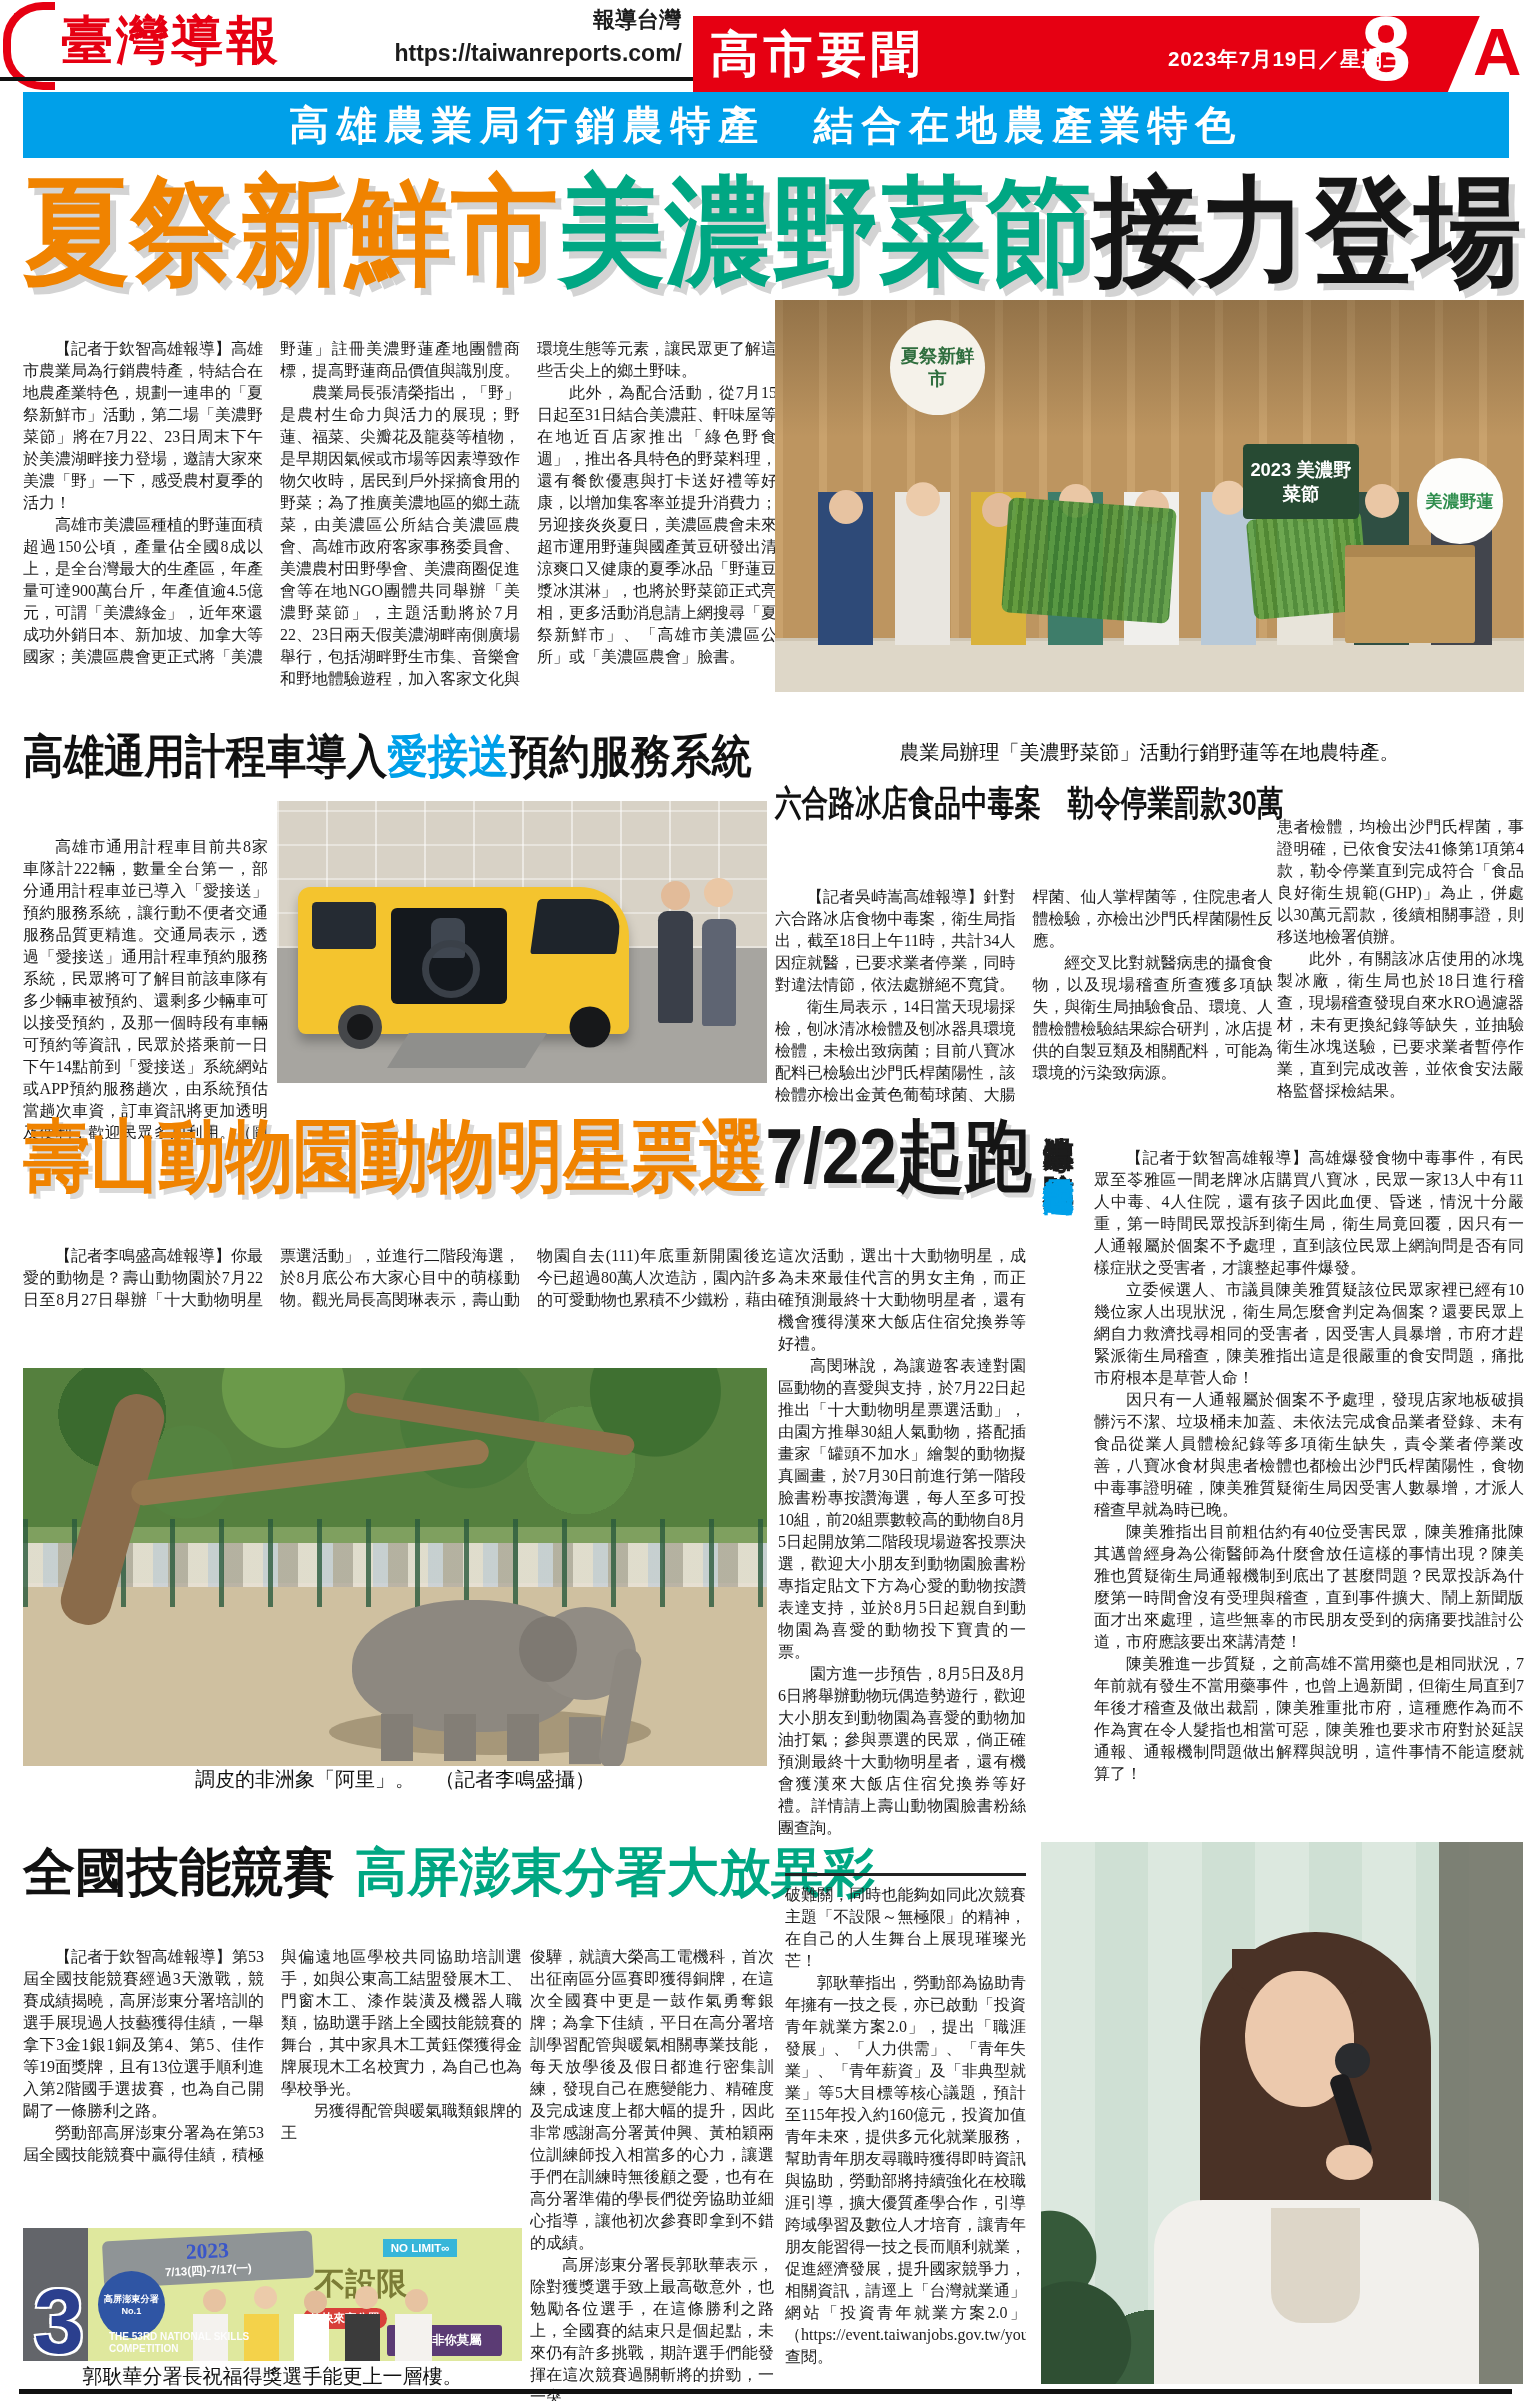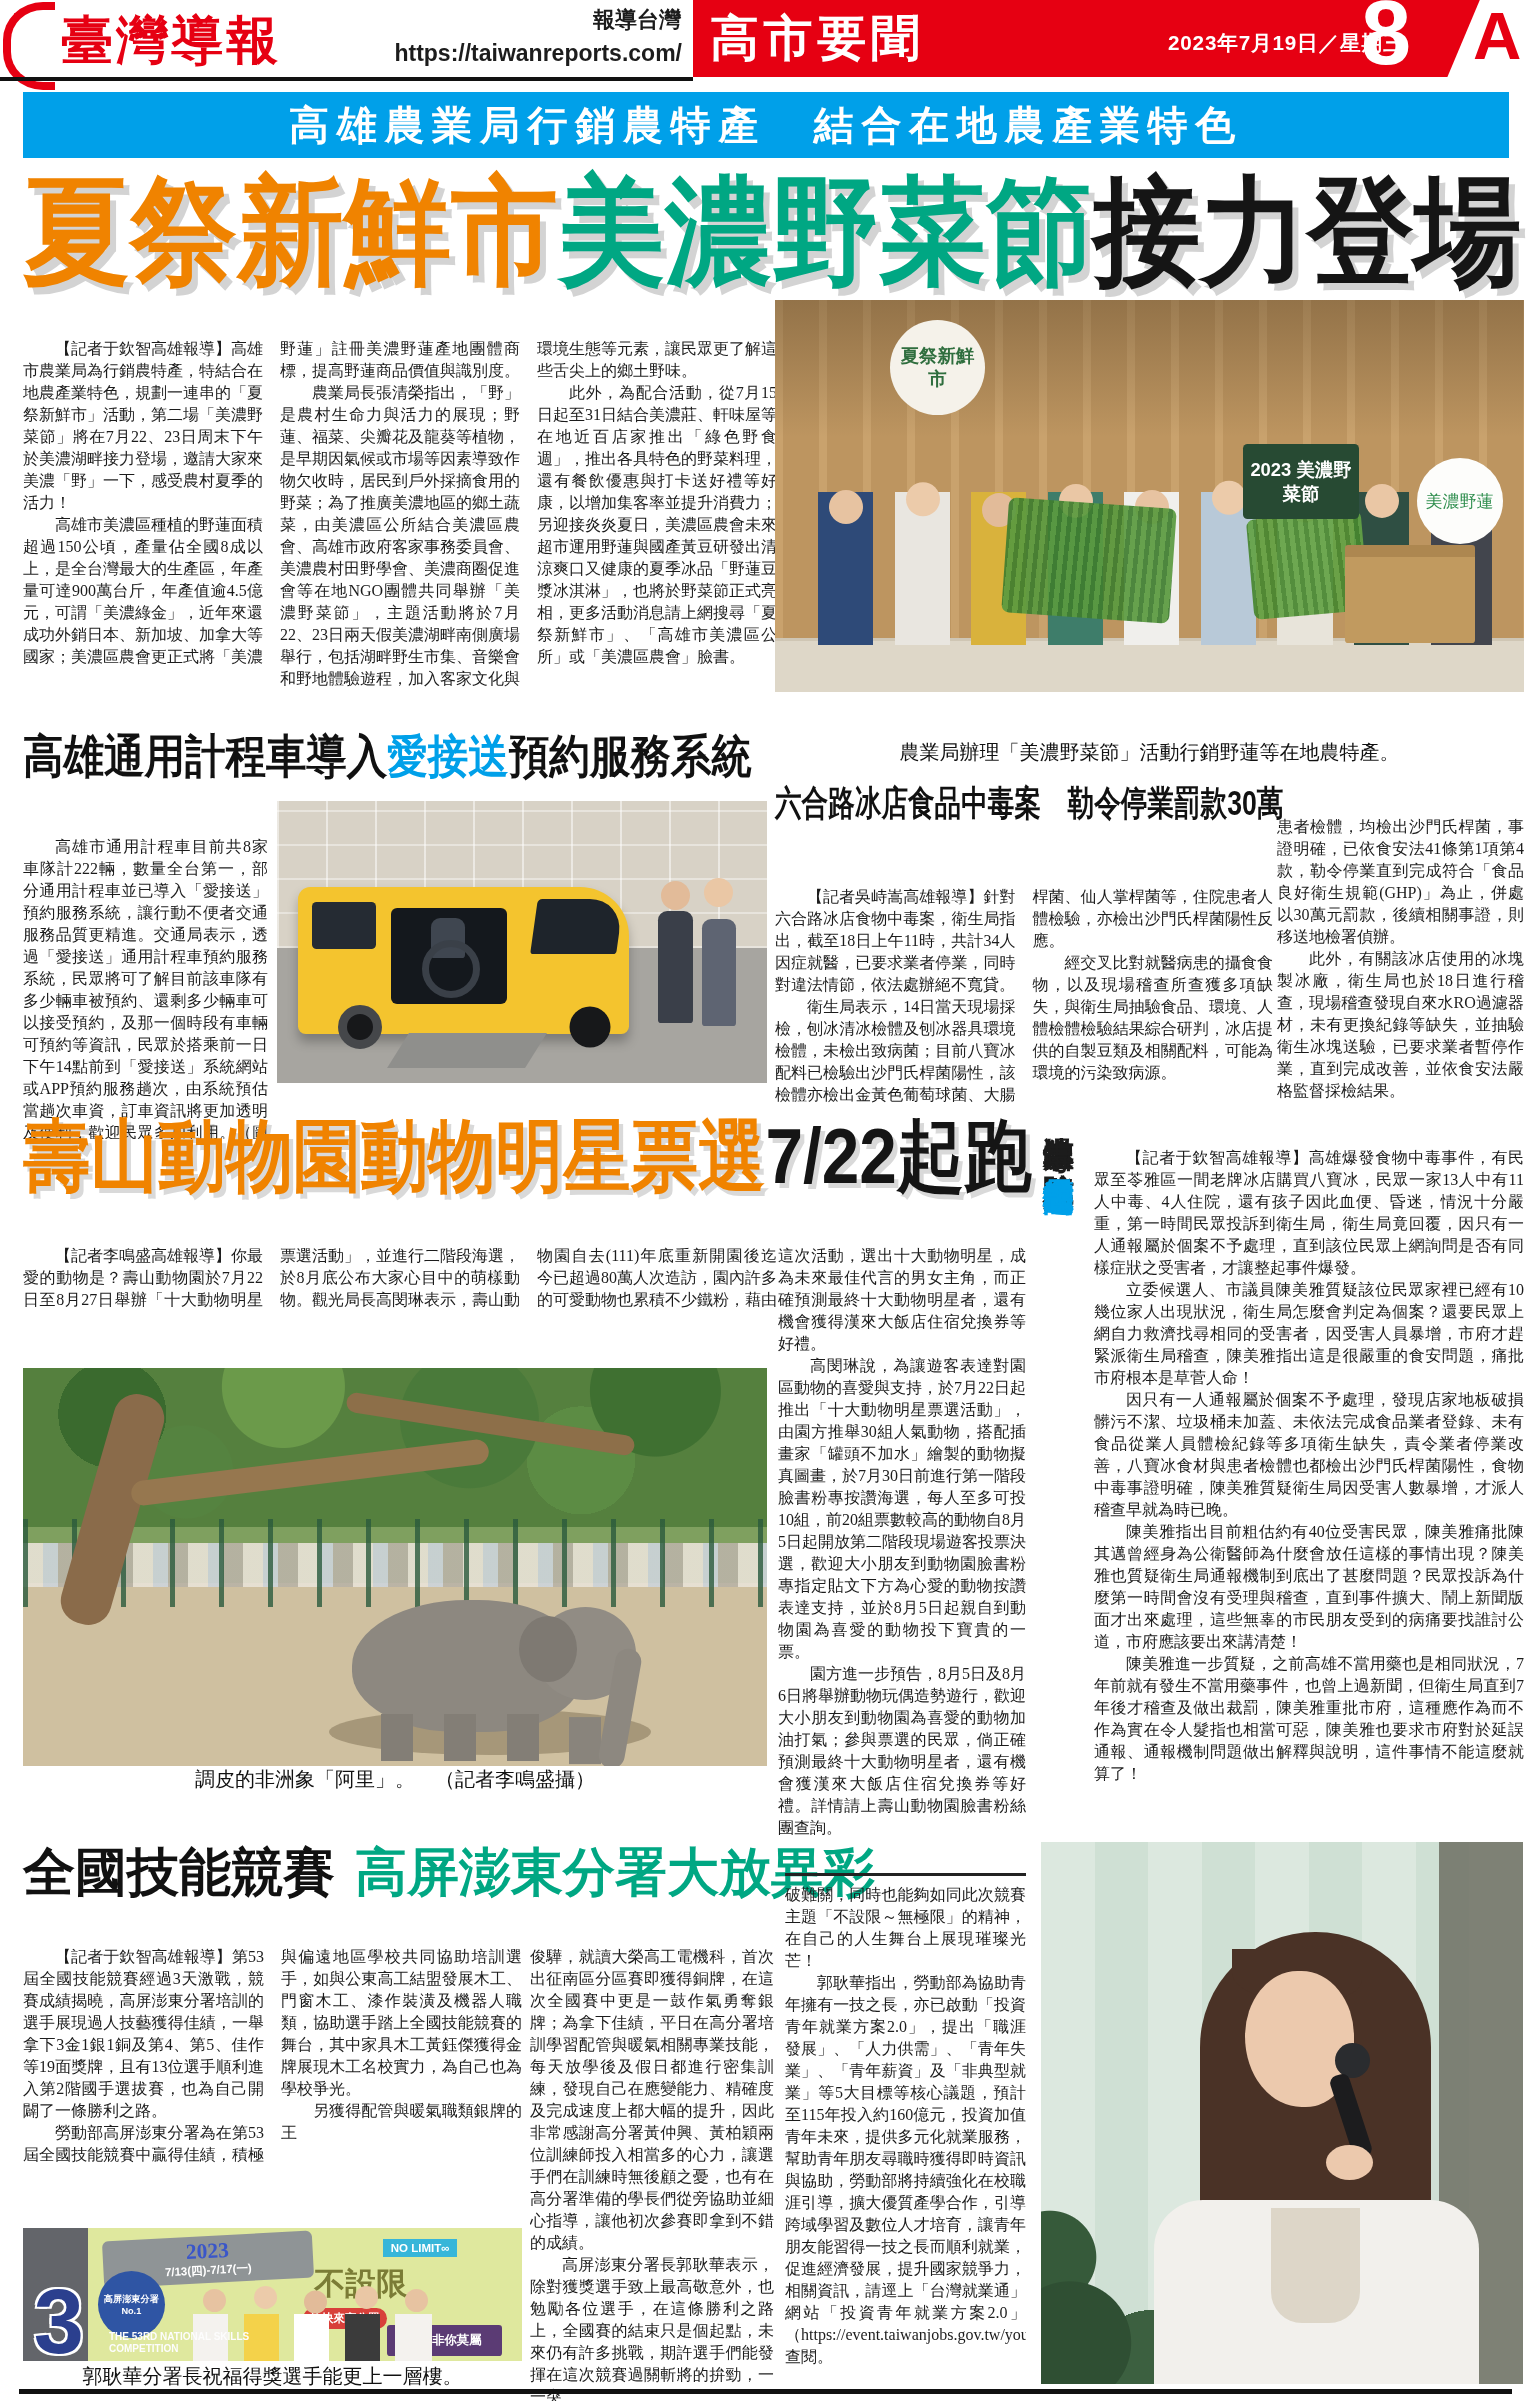--- a/index.html
+++ b/index.html
@@ -14,21 +14,21 @@
   .cols2{column-count:2;column-gap:17px;}
   .photo{position:absolute;overflow:hidden;}
   .caption{font-size:20px;text-align:center;color:#111;}
 
   
   .paren{left:3.1px;top:2.3px;width:44px;height:72px;border:8.4px solid #e60012;border-right:none;
          border-radius:40px 0 0 40px / 38px 0 0 38px;}
   .brand{left:61px;top:6.1px;font-size:52px;font-weight:700;color:#e60012;letter-spacing:3.1px;}
   .tagline{left:398px;top:4.6px;width:283px;text-align:right;font-size:22px;font-weight:700;}
   .url{left:322px;top:40px;width:360px;text-align:right;font-size:23px;font-weight:900;}
-  .section-bar{left:693px;top:0;width:839px;height:77px;background:#e60012;color:#fff;}
+  .section-bar{left:693px;top:16px;width:839px;height:77px;background:#e60012;color:#fff;}
   .section-title{left:17px;top:6.1px;font-size:49px;font-weight:900;letter-spacing:4.6px;position:absolute;}
   .s-date{left:475px;top:29px;font-size:20.7px;font-weight:700;position:absolute;letter-spacing:0.8px;}
   .pageno{right:121px;top:-12.3px;font-size:90px;font-weight:900;position:absolute;line-height:1;}
   .edition-band{right:0;top:0;width:90px;height:77px;background:#fff;position:absolute;
                 clip-path:polygon(42% 0,100% 0,100% 100%,6% 100%);}
   .edition{right:10.7px;top:1.5px;font-size:67px;font-weight:900;color:#e60012;position:absolute;line-height:1;}
   .rule-left{left:0;top:77px;width:693px;height:3.8px;background:#111;}
 
   
   .banner{left:23px;top:92px;width:1486px;height:66px;background:#00a0e9;color:#fff;
@@ -90,21 +90,21 @@
   .lp-veg2{position:absolute;left:475px;bottom:77px;width:115px;height:100px;border-radius:7.7px;opacity:.92;
     background:repeating-linear-gradient(88deg,#47862f 0 4.6px,#63a245 4.6px 10px);transform:rotate(-5deg);}
   .lp-sign1{position:absolute;left:115px;top:20px;width:95px;height:95px;border-radius:50%;background:#f5f2ea;
     color:#2f6e3e;display:flex;align-items:center;justify-content:center;text-align:center;
     font-size:18.4px;font-weight:700;line-height:1.2;padding:4.6px;box-sizing:border-box;}
   .lp-sign2{position:absolute;right:165px;top:144px;width:116px;height:75px;background:#274a33;color:#fff;
     display:flex;align-items:center;justify-content:center;text-align:center;font-size:18.4px;font-weight:700;
     line-height:1.3;border-radius:4.6px;padding:3.1px;box-sizing:border-box;}
   .lp-logo{position:absolute;right:21.4px;top:158px;width:86px;height:86px;border-radius:50%;background:#fdfdfb;
     color:#2f8e4e;display:flex;align-items:center;justify-content:center;text-align:center;
-    font-size:17px;font-weight:400;padding:6.1px;box-sizing:border-box;}
+    font-size:17px;font-weight:700;padding:6.1px;box-sizing:border-box;}
   .lp-box{position:absolute;right:49px;bottom:49px;width:130px;height:86px;background:#c19a5f;
     border-top:12.3px solid #ad8750;border-radius:3.1px;}
 
   
   .taxi-photo{left:277px;top:801px;width:490px;height:282px;
     background:linear-gradient(180deg,#d8d2c6 0 52%,#a7a5a0 52% 100%);}
   .tx-glass{position:absolute;left:0;top:0;width:100%;height:52%;
     background:repeating-linear-gradient(90deg,rgba(255,255,255,.5) 0 2.3px,transparent 2.3px 49px),
                repeating-linear-gradient(0deg,rgba(255,255,255,.4) 0 2.3px,transparent 2.3px 34px);}
   .tx-van{position:absolute;left:21.4px;bottom:49px;width:331px;height:147px;background:#f4c42e;

